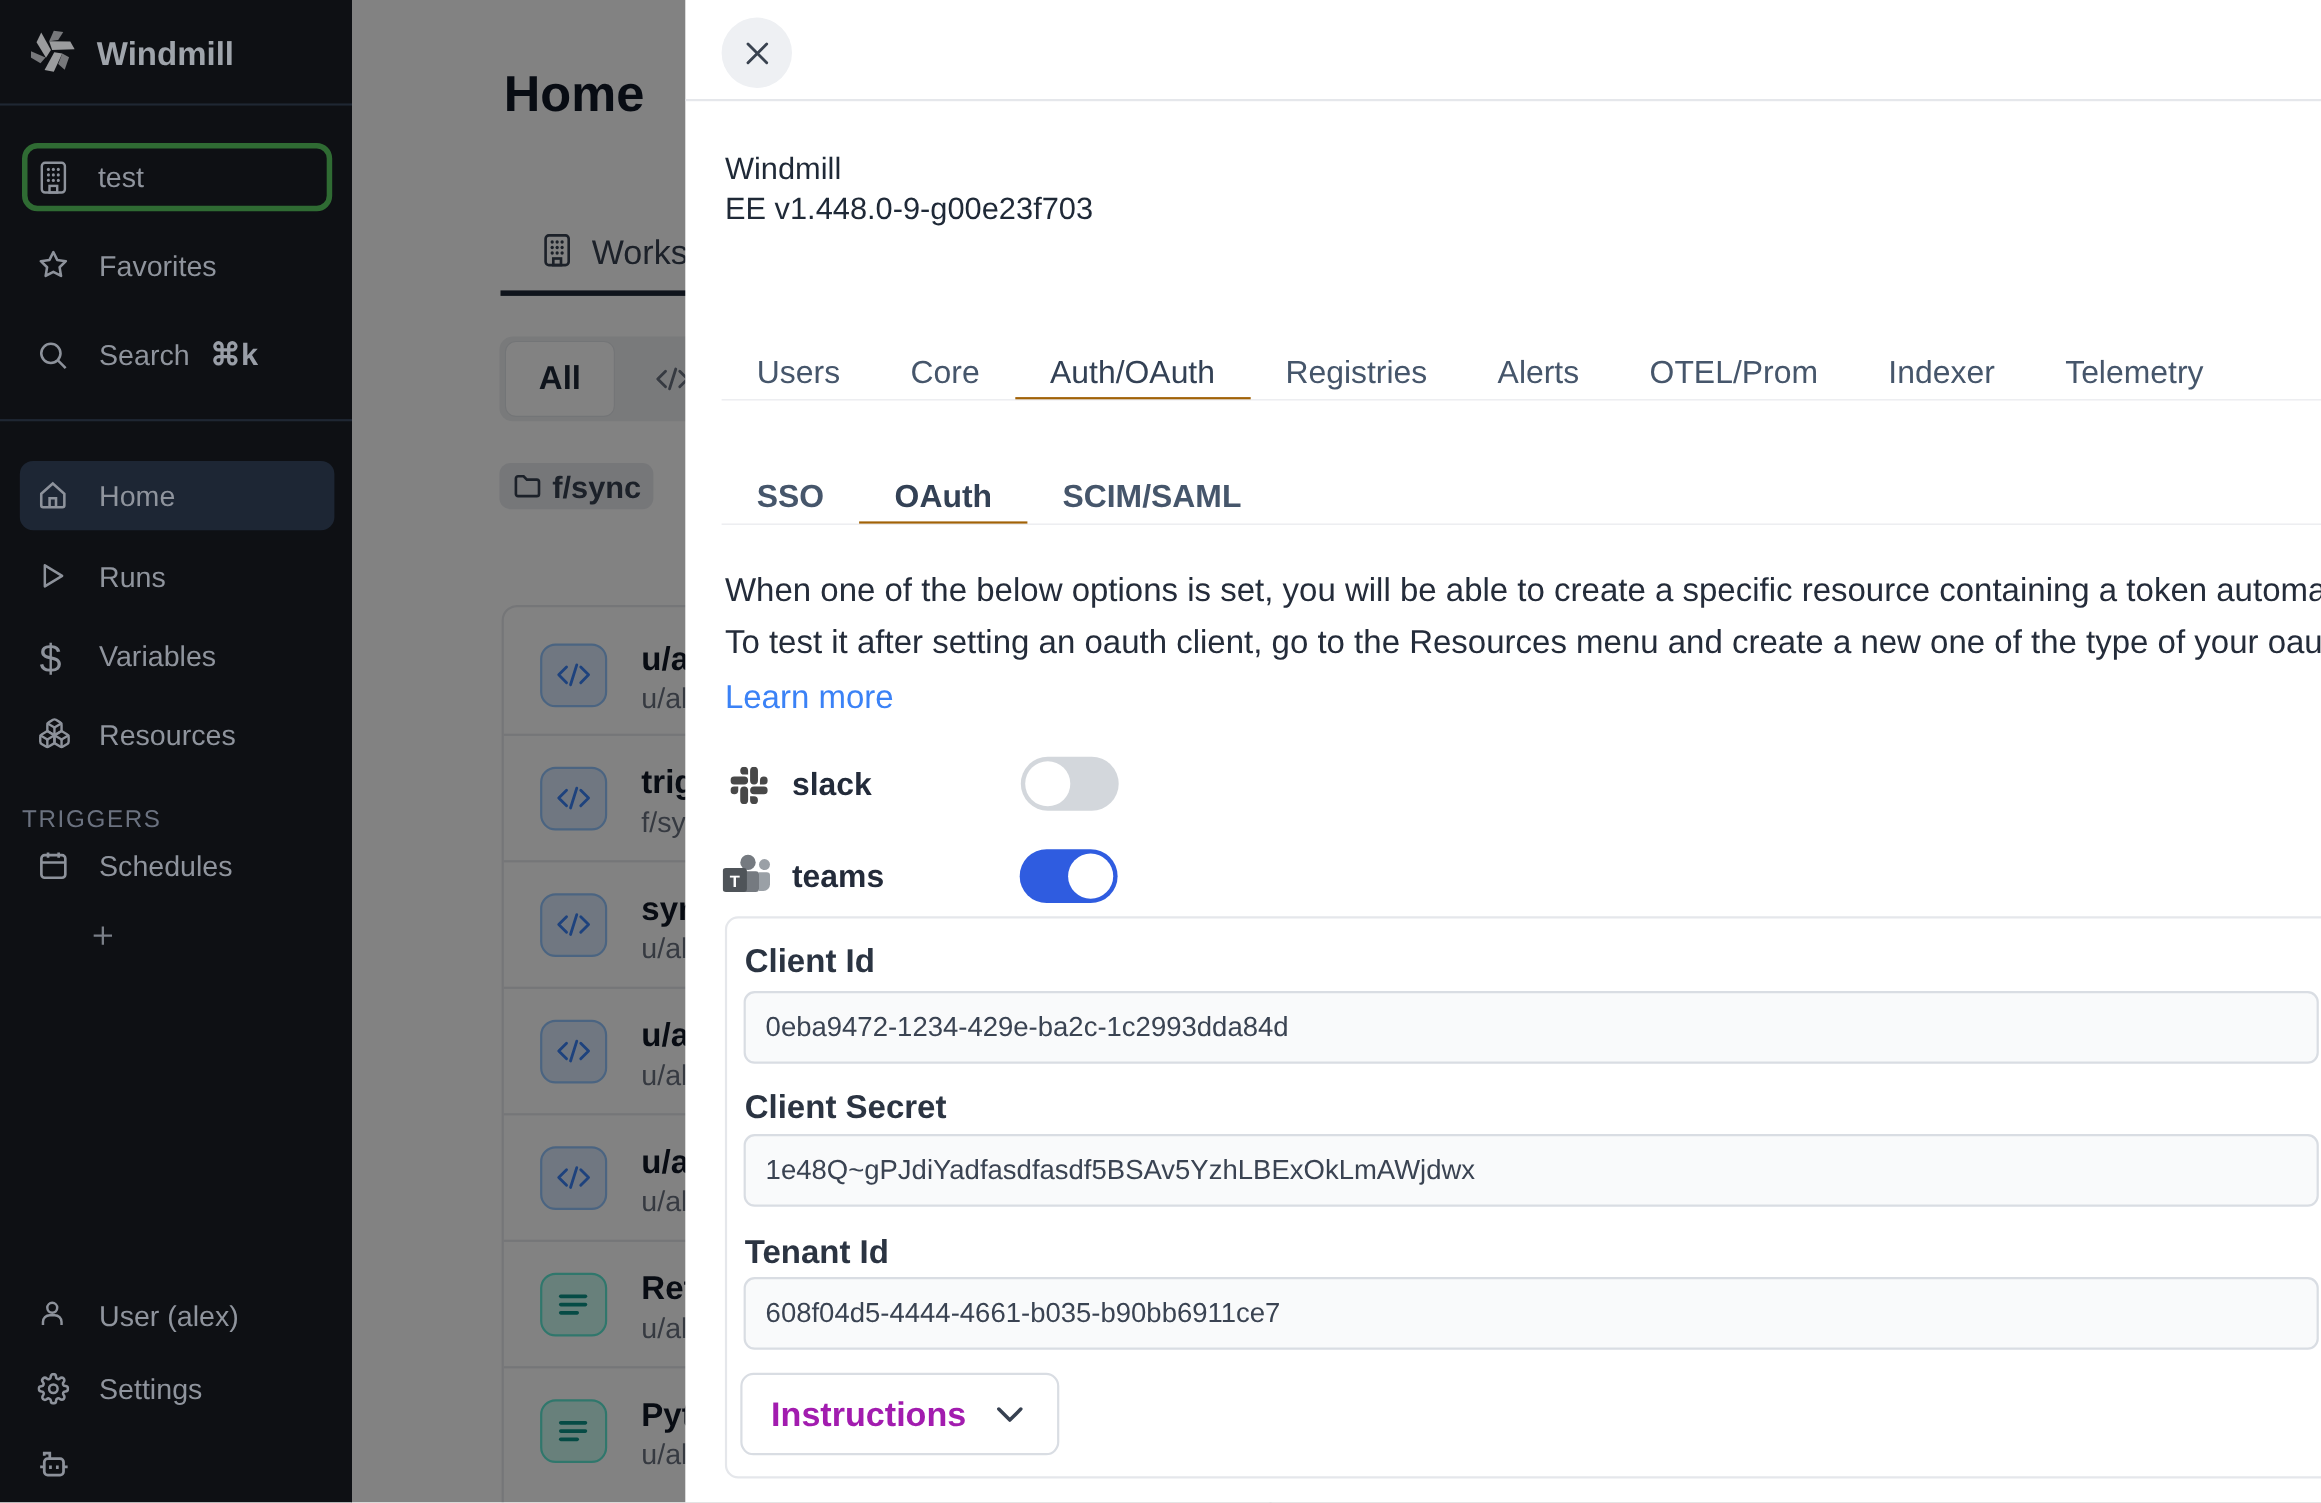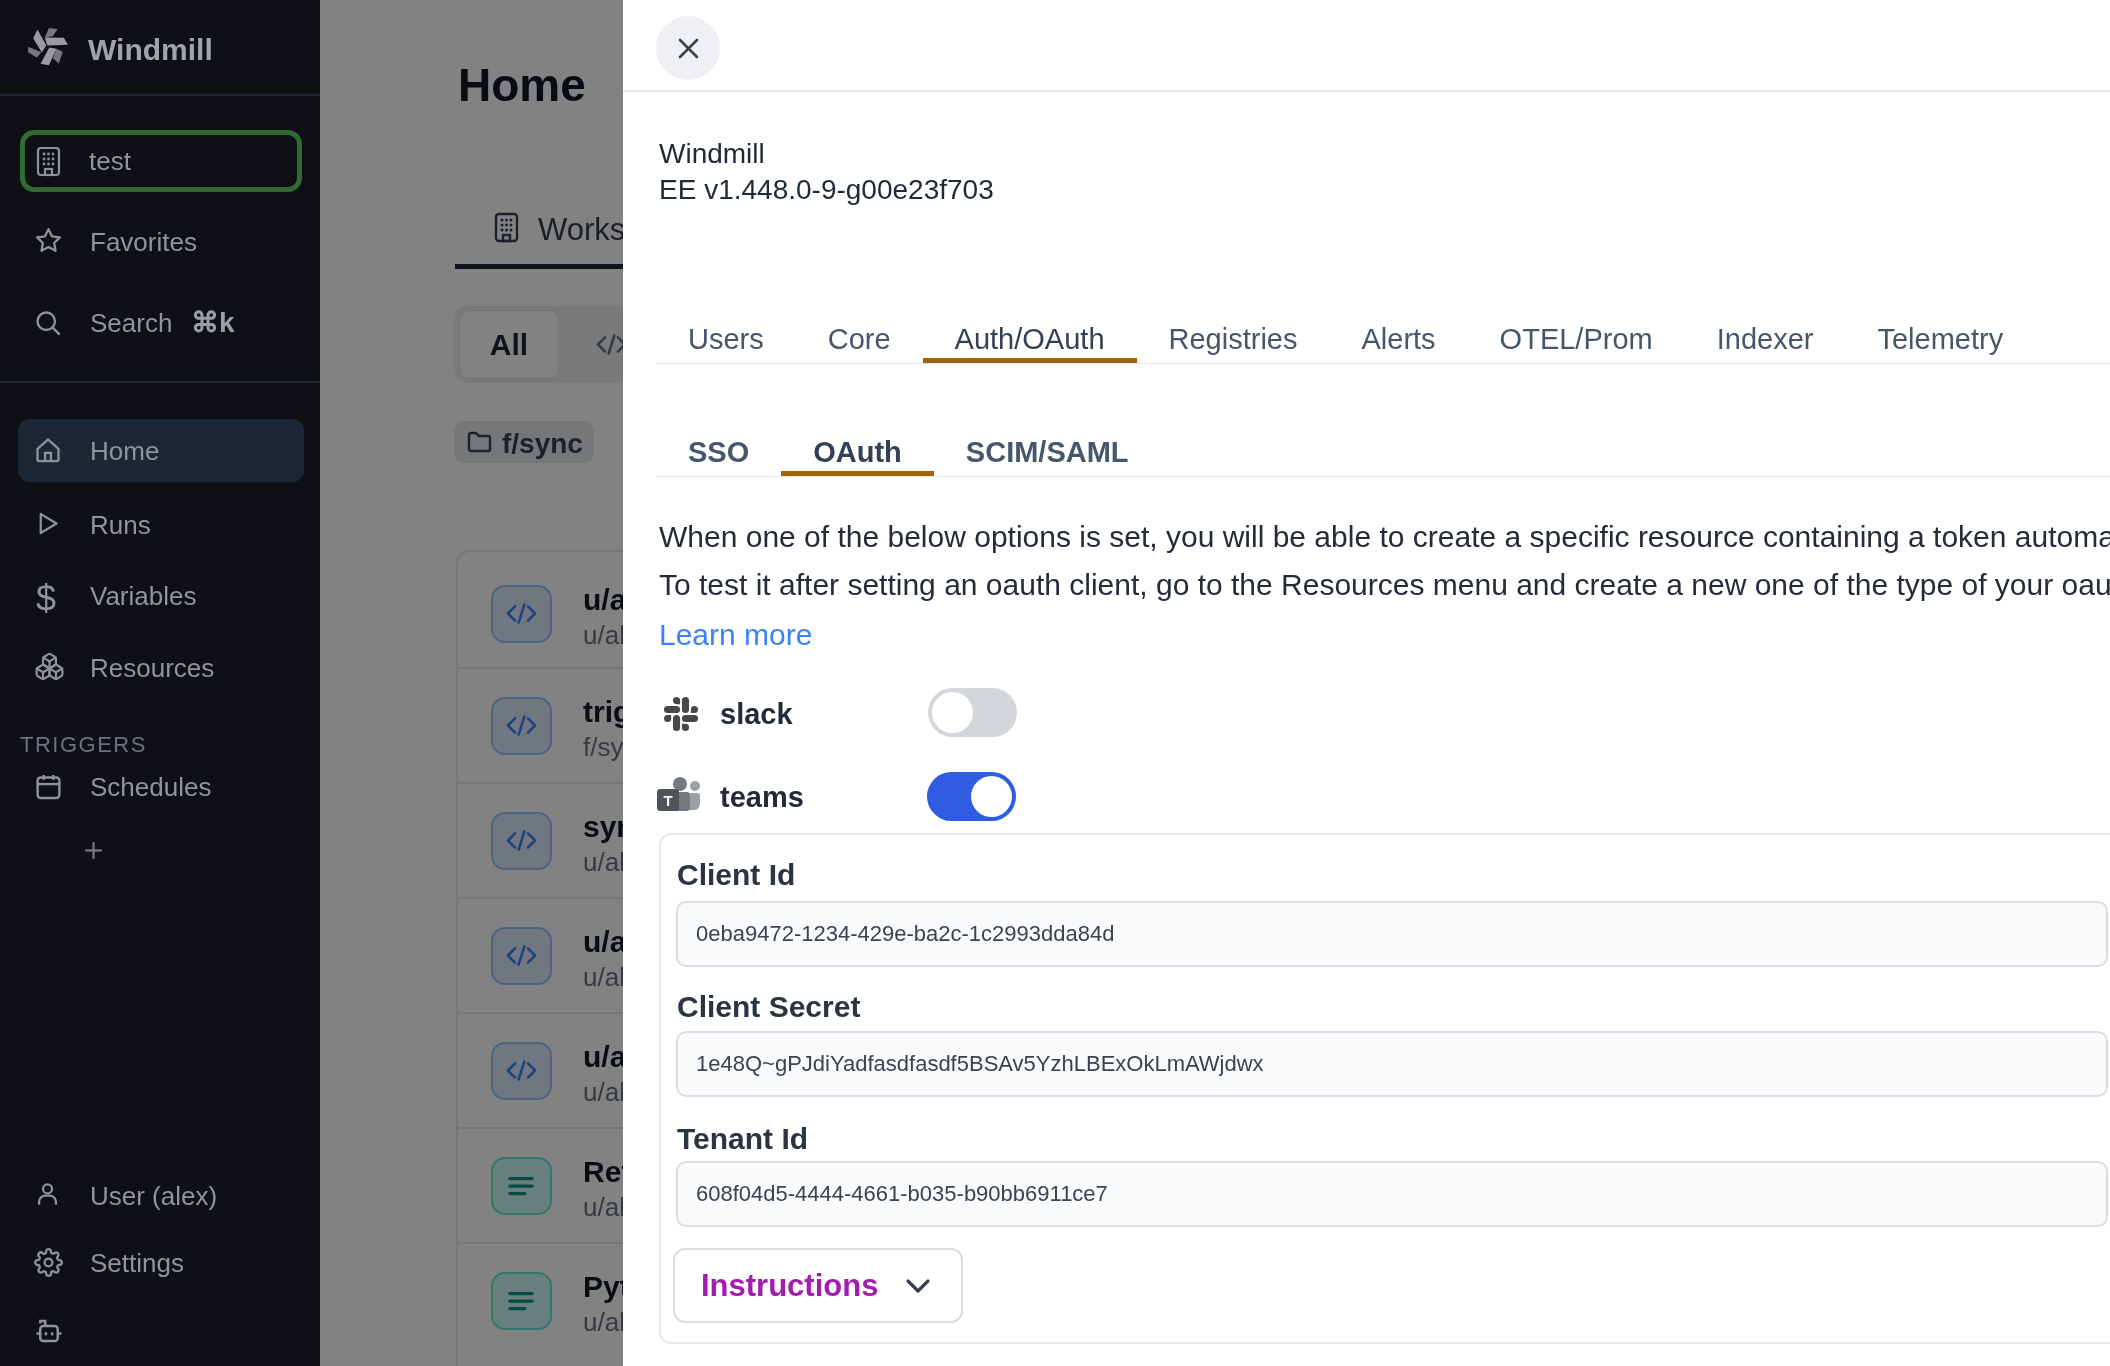--- a/index.html
+++ b/index.html
@@ -13,24 +13,24 @@
 .sb-label { font-size:26px; color:#8f949d; }
 .sb-ic { position:absolute; left:34px; }
 
 
 #main { position:absolute; left:320px; top:0; width:1790px; height:1366px; background:#ffffff; z-index:10; }
 #overlay { position:absolute; left:319px; top:0; width:1791px; height:1366px; background:rgba(0,0,0,0.49); z-index:50; }
 
 
 #drawer { position:absolute; left:623px; top:0; width:1487px; height:1366px; background:#ffffff; z-index:100; overflow:hidden; }
 .lbl { font-weight:bold; font-size:30px; color:#2b3442; }
-.inp { position:absolute; left:53px; width:1432px; height:66px; background:#f9fafb; border:2px solid #d9dde3; border-radius:10px; font-size:22px; color:#3a4352; line-height:62px; padding-left:18px; white-space:nowrap; }
+.inp { position:absolute; left:53px; width:1432px; height:66px; background:#f9fafb; border:2px solid #d9dde3; border-radius:10px; font-size:25px; color:#3a4352; line-height:62px; padding-left:18px; white-space:nowrap; }
 .tabrow { position:absolute; left:33px; right:0; border-bottom:1px solid #e5e7eb; white-space:nowrap; }
 .tab { display:inline-block; box-sizing:border-box; height:100%; padding:0 32px; font-size:29px; color:#46566b; }
-.tab.act { border-bottom:5px solid #a16207; color:#334155; }
+.tab.act { border-bottom:2px solid #a16207; color:#334155; }
 </style>
 </head>
 <body>
 <div id="stage">
 
 <div id="main">
 
   <div class="abs" style="left:138px; top:58px; font-size:46px; font-weight:bold; color:#111827;">Home</div>
 
   <svg class="abs" style="left:174px; top:212px;" width="25" height="31" viewBox="0 0 25 31" fill="none" stroke="#374151" stroke-width="2.4">

